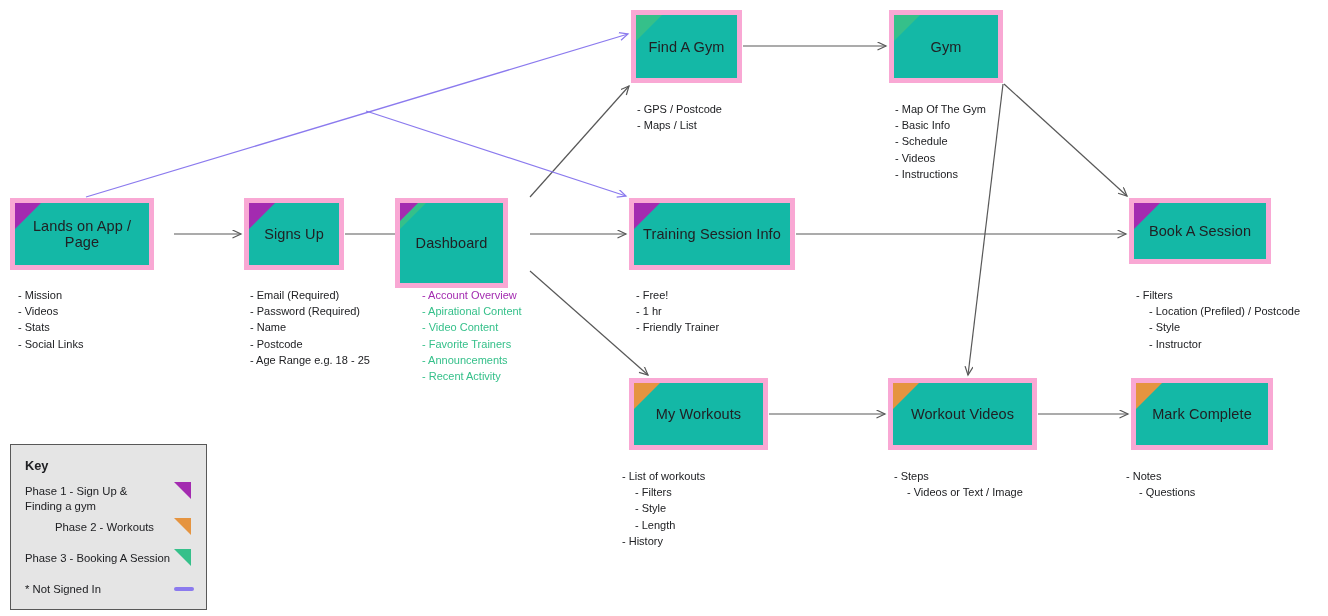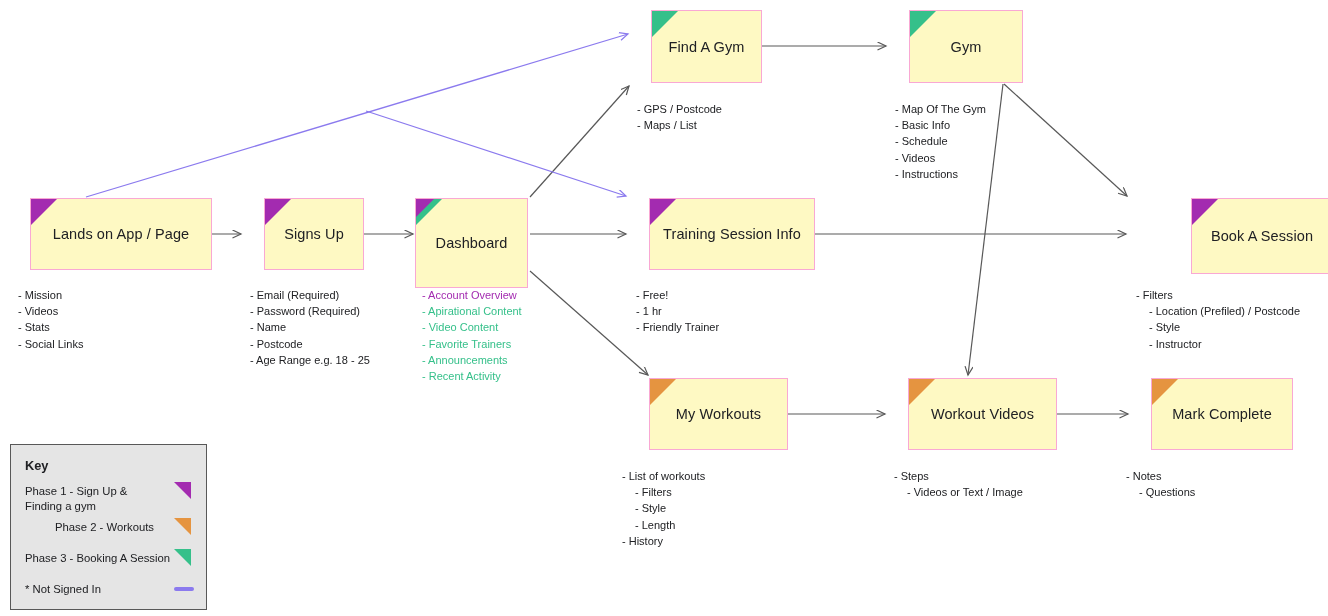--- a/index.html
+++ b/index.html
@@ -6,23 +6,22 @@
   body{
     width:1328px;height:616px;position:relative;overflow:hidden;
     font-family:"Liberation Sans","DejaVu Sans",sans-serif;
     color:#202124;
   }
   #canvas{position:absolute;left:0;top:0;width:1328px;height:616px;}
   svg.edges{position:absolute;left:0;top:0;width:1328px;height:616px;pointer-events:none;}
 
   .node{
     position:absolute;box-sizing:border-box;
-    border:1px solid #f9a8d4;background:#fef9c3;
+    border:5px solid #f9a8d4;background:#14b8a6;
     overflow:hidden;
-    margin-left:20px;
   }
   .node .title{
     position:absolute;left:0;right:0;top:50%;transform:translateY(-50%);
     text-align:center;font-size:14.5px;color:#202124;letter-spacing:.1px;
     padding:0 6px;
   }
   .corner{position:absolute;left:0;top:0;width:26px;height:26px;}
   .corner i{position:absolute;left:0;top:0;display:block;width:0;height:0;}
 
   .notes{
@@ -73,21 +72,21 @@
       <line x1="1038" y1="414" x2="1128" y2="414" marker-end="url(#ah)"></line>
     </g>
 
     <g stroke="#8b7aee" stroke-width="1.3" fill="none">
       <line x1="86" y1="197" x2="628" y2="34" marker-end="url(#ahp)"></line>
       <line x1="366" y1="111" x2="626" y2="196" marker-end="url(#ahp)"></line>
     </g>
   </svg>
 
   <div id="nodes-host">
-      <div class="node" style="left: 10px; top: 198px; width: 182px; height: 72px;">
+      <div class="node" style="left: 10px; top: 198px; width: 144px; height: 72px;">
         <div class="corner">
           <i style="border-top: 26px solid rgb(163, 43, 176); border-right: 26px solid transparent;"></i>
         </div>
         <div class="title">Lands on App / Page</div>
       </div>
       <div class="node" style="left: 244px; top: 198px; width: 100px; height: 72px;">
         <div class="corner">
           <i style="border-top: 26px solid rgb(163, 43, 176); border-right: 26px solid transparent;"></i>
         </div>
         <div class="title">Signs Up</div>
@@ -98,21 +97,21 @@
           <i style="border-top: 18px solid rgb(163, 43, 176); border-right: 18px solid transparent; z-index: 2;"></i>
         </div>
         <div class="title">Dashboard</div>
       </div>
       <div class="node" style="left: 629px; top: 198px; width: 166px; height: 72px;">
         <div class="corner">
           <i style="border-top: 26px solid rgb(163, 43, 176); border-right: 26px solid transparent;"></i>
         </div>
         <div class="title">Training Session Info</div>
       </div>
-      <div class="node" style="left: 1171px; top: 198px; width: 142px; height: 76px;">
+      <div class="node" style="left: 1129px; top: 198px; width: 142px; height: 66px;">
         <div class="corner">
           <i style="border-top: 26px solid rgb(163, 43, 176); border-right: 26px solid transparent;"></i>
         </div>
         <div class="title">Book A Session</div>
       </div>
       <div class="node" style="left: 631px; top: 10px; width: 111px; height: 73px;">
         <div class="corner">
           <i style="border-top: 26px solid rgb(53, 192, 138); border-right: 26px solid transparent;"></i>
         </div>
         <div class="title">Find A Gym</div>

